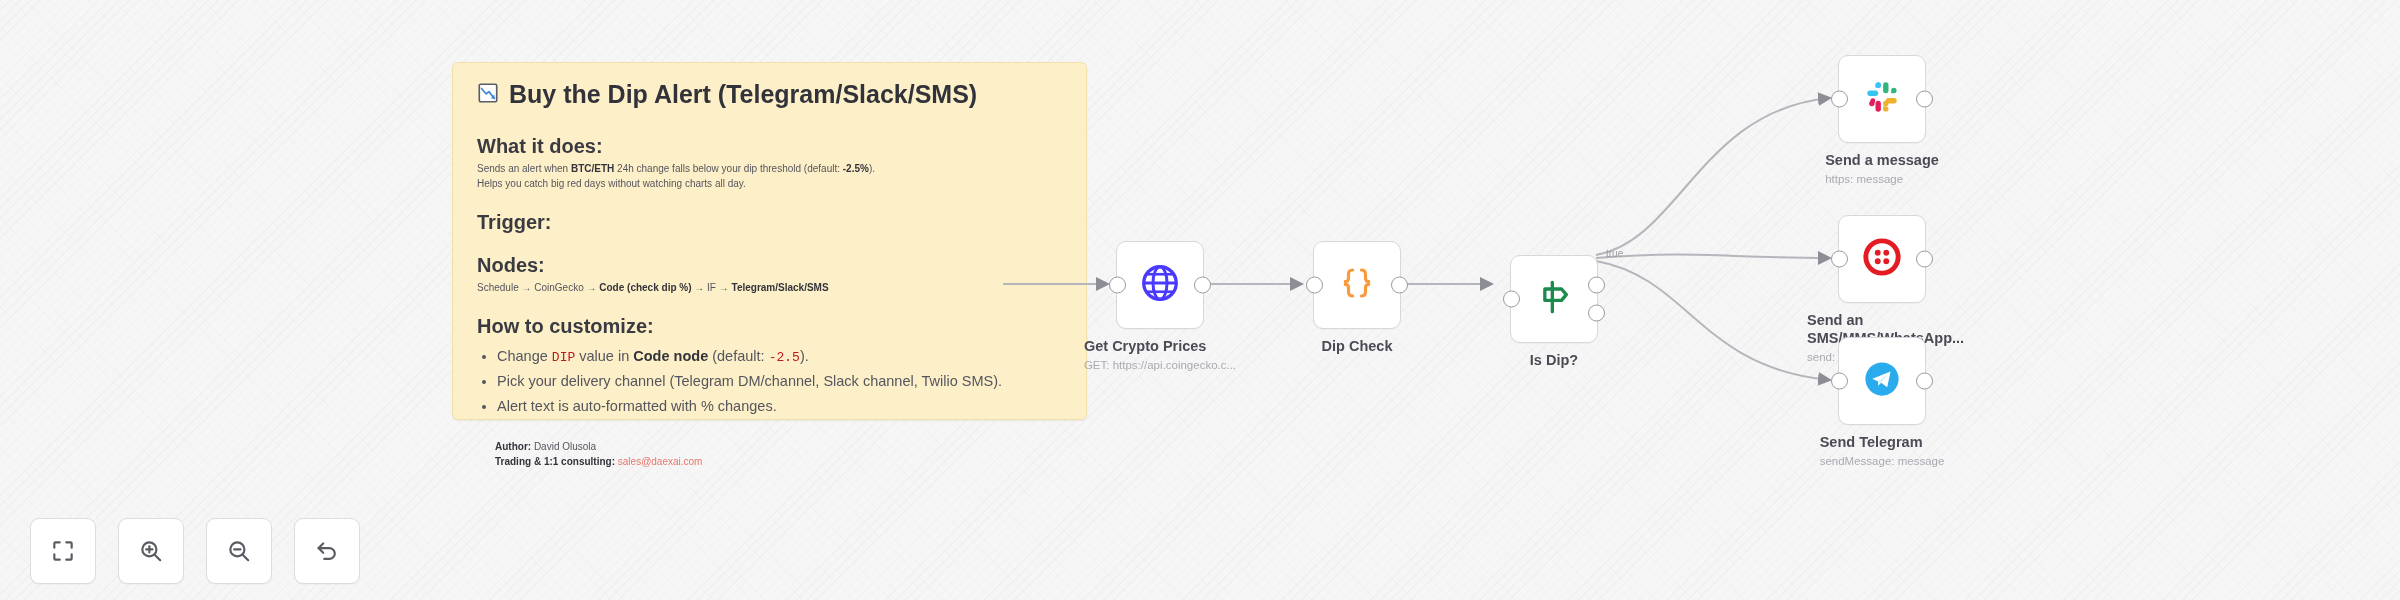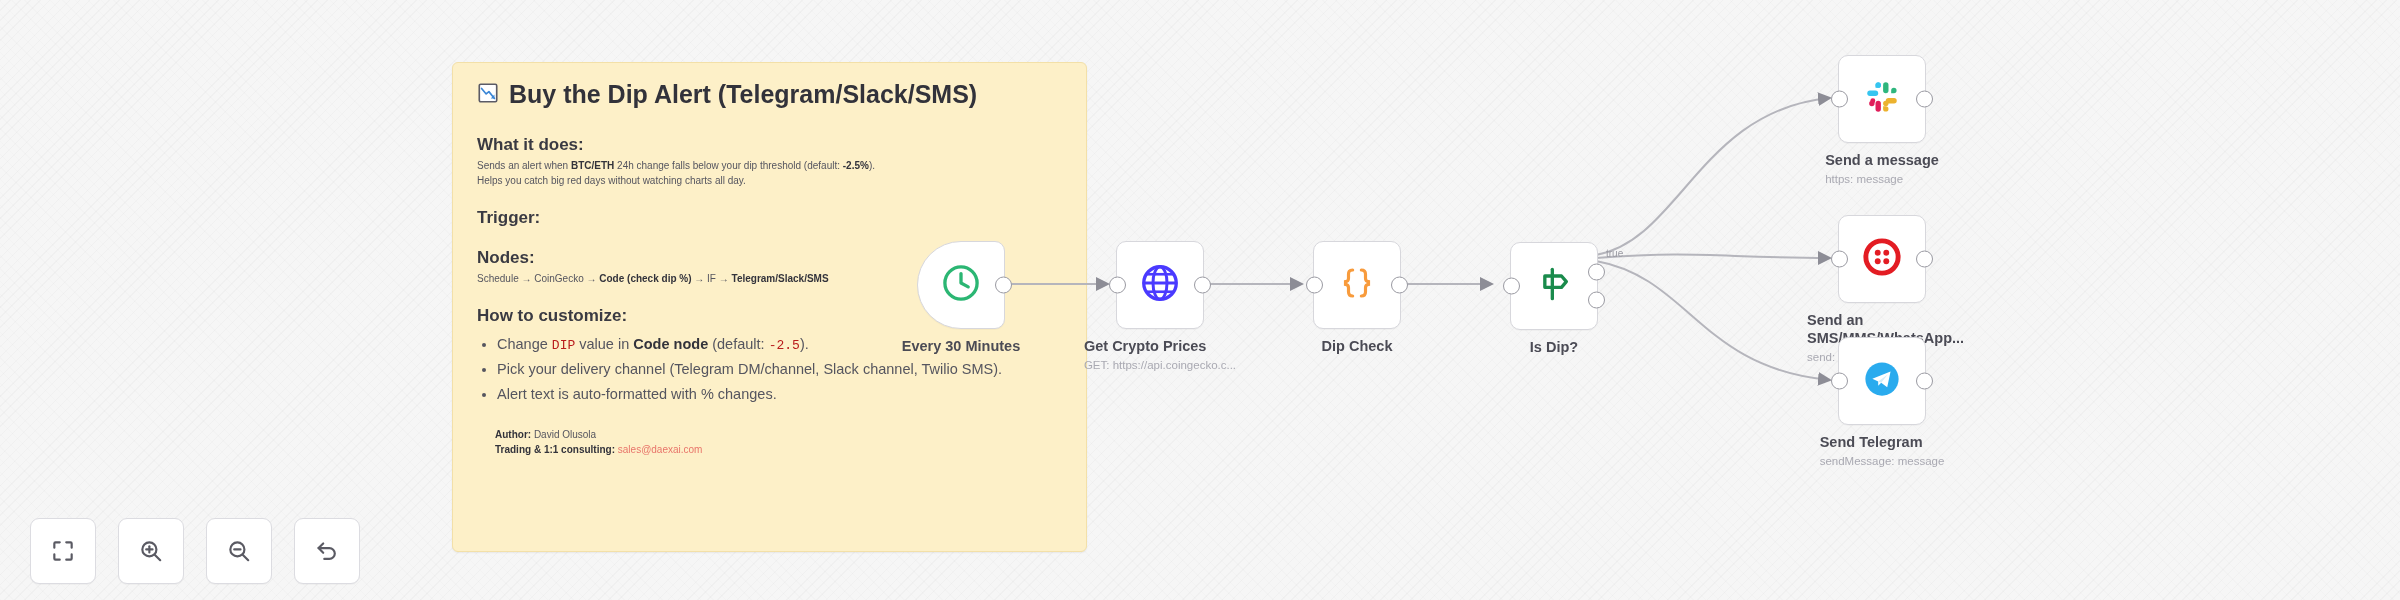--- a/index.html
+++ b/index.html
@@ -12,32 +12,32 @@
   
   #canvas{
     position:absolute;inset:0;
     background-color:#f6f6f6;
     background-image:
       repeating-linear-gradient(135deg, rgba(0,0,0,0.022) 0 1px, rgba(0,0,0,0) 1px 7px),
       repeating-linear-gradient(45deg, rgba(0,0,0,0.012) 0 1px, rgba(0,0,0,0) 1px 9px);
   }
   
   #sticky{
-    position:absolute;left:452px;top:62px;width:635px;height:490px;
+    position:absolute;left:452px;top:62px;width:635px;height:358px;
     background:#fdf0c8;border:1px solid #f3e0a8;border-radius:6px;
     box-shadow:0 1px 2px rgba(0,0,0,.06);
     padding:18px 24px;box-sizing:border-box;
     color:#3b3b42;
   }
   .sticky-title{
     font-size:25px;font-weight:bold;color:#32323a;
     display:flex;align-items:center;gap:10px;margin:0 0 26px 0;line-height:1.1;
   }
   .sticky-title .gl{font-size:22px;line-height:1;}
-  .sec-h{font-weight:bold;font-size:17px;color:#3a3a42;margin:0 0 3px 0;}
+  .sec-h{font-weight:bold;font-size:20px;color:#3a3a42;margin:0 0 3px 0;}
   .sec-p{font-size:10px;color:#55555f;margin:0;line-height:1.5;white-space:nowrap;}
   .blk{margin-bottom:20px;}
   .b{font-weight:bold;color:#33333b;}
   ul.cust{margin:6px 0 0 0;padding-left:20px;}
   ul.cust li{font-size:14.5px;color:#55555f;line-height:1.72;white-space:nowrap;}
   code.inl{color:#b91c1c;font-family:"Liberation Mono", monospace;font-size:13px;}
   .ex-wrap{margin-left:18px;}
   .ex-q{font-size:14px;color:#55555f;}
   .mail{color:#e8756a;}
   
@@ -133,34 +133,20 @@
       </marker>
     </defs>
     <line x1="1003" y1="284" x2="1108" y2="284" stroke="#b5b5bc" stroke-width="2" marker-end="url(#arw)"></line>
     <line x1="1205" y1="284" x2="1302" y2="284" stroke="#b5b5bc" stroke-width="2" marker-end="url(#arw)"></line>
     <line x1="1400" y1="284" x2="1492" y2="284" stroke="#b5b5bc" stroke-width="2" marker-end="url(#arw)"></line>
     <path d="M1596,255 C1680,240 1700,110 1830,98" fill="none" stroke="#b5b5bc" stroke-width="2" marker-end="url(#arw)"></path>
     <path d="M1596,258 C1700,250 1720,258 1830,258" fill="none" stroke="#b5b5bc" stroke-width="2" marker-end="url(#arw)"></path>
     <path d="M1596,261 C1690,278 1700,368 1830,380" fill="none" stroke="#b5b5bc" stroke-width="2" marker-end="url(#arw)"></path>
   </svg>
 
-  <div class="node" style="left:917px;top:241px;">
-    <div class="nbox trigger">
-      <span>
-        <svg width="42" height="42" viewBox="0 0 24 24">
-          <circle cx="12" cy="12" r="9.2" fill="none" stroke="#2bb673" stroke-width="1.9"></circle>
-          <polyline points="12,6.6 12,12 16.1,14.2" fill="none" stroke="#2bb673" stroke-width="1.9" stroke-linecap="round" stroke-linejoin="round"></polyline>
-        </svg>
-      </span>
-      <span class="port out"></span>
-    </div>
-    <div class="nlabel">
-      <span>Every 30 Minutes</span>
-    </div>
-  </div>
 
   <div class="node" style="left:1313px;top:241px;">
     <div class="nbox">
       <span>
         <svg width="40" height="40" viewBox="0 0 24 24">
           <path d="M9.4 4.2c-2.1 0-2.5 1.1-2.5 2.6v2.3c0 1.3-.6 2-1.8 2.1v1.6c1.2.1 1.8.8 1.8 2.1v2.3c0 1.5.4 2.6 2.5 2.6" fill="none" stroke="#f89b3c" stroke-width="1.9" stroke-linecap="round"></path>
           <path d="M14.6 4.2c2.1 0 2.5 1.1 2.5 2.6v2.3c0 1.3.6 2 1.8 2.1v1.6c-1.2.1-1.8.8-1.8 2.1v2.3c0 1.5-.4 2.6-2.5 2.6" fill="none" stroke="#f89b3c" stroke-width="1.9" stroke-linecap="round"></path>
         </svg>
       </span>
       <span class="port in"></span>
@@ -184,21 +170,21 @@
       </span>
       <span class="port in"></span>
       <span class="port out"></span>
     </div>
     <div class="nlabel">
       <span>Get Crypto Prices</span>
       <span class="nsub">GET: https://api.coingecko.c...</span>
     </div>
   </div>
 
-  <div class="node" style="left:1510px;top:242px;">
+  <div class="node" style="left:1510px;top:255px;">
     <div class="nbox">
       <span>
         <svg width="40" height="40" viewBox="0 0 24 24">
           <line x1="11" y1="3.2" x2="11" y2="20.8" stroke="#1a8b4c" stroke-width="2" stroke-linecap="round"></line>
           <path d="M6.5 7.2 H16.5 L19.4 10.6 L16.5 14 H6.5 Z" fill="none" stroke="#1a8b4c" stroke-width="2" stroke-linejoin="round"></path>
         </svg>
       </span>
       <span class="port in"></span>
       <span class="port out o1"></span>
       <span class="port out o2"></span>

